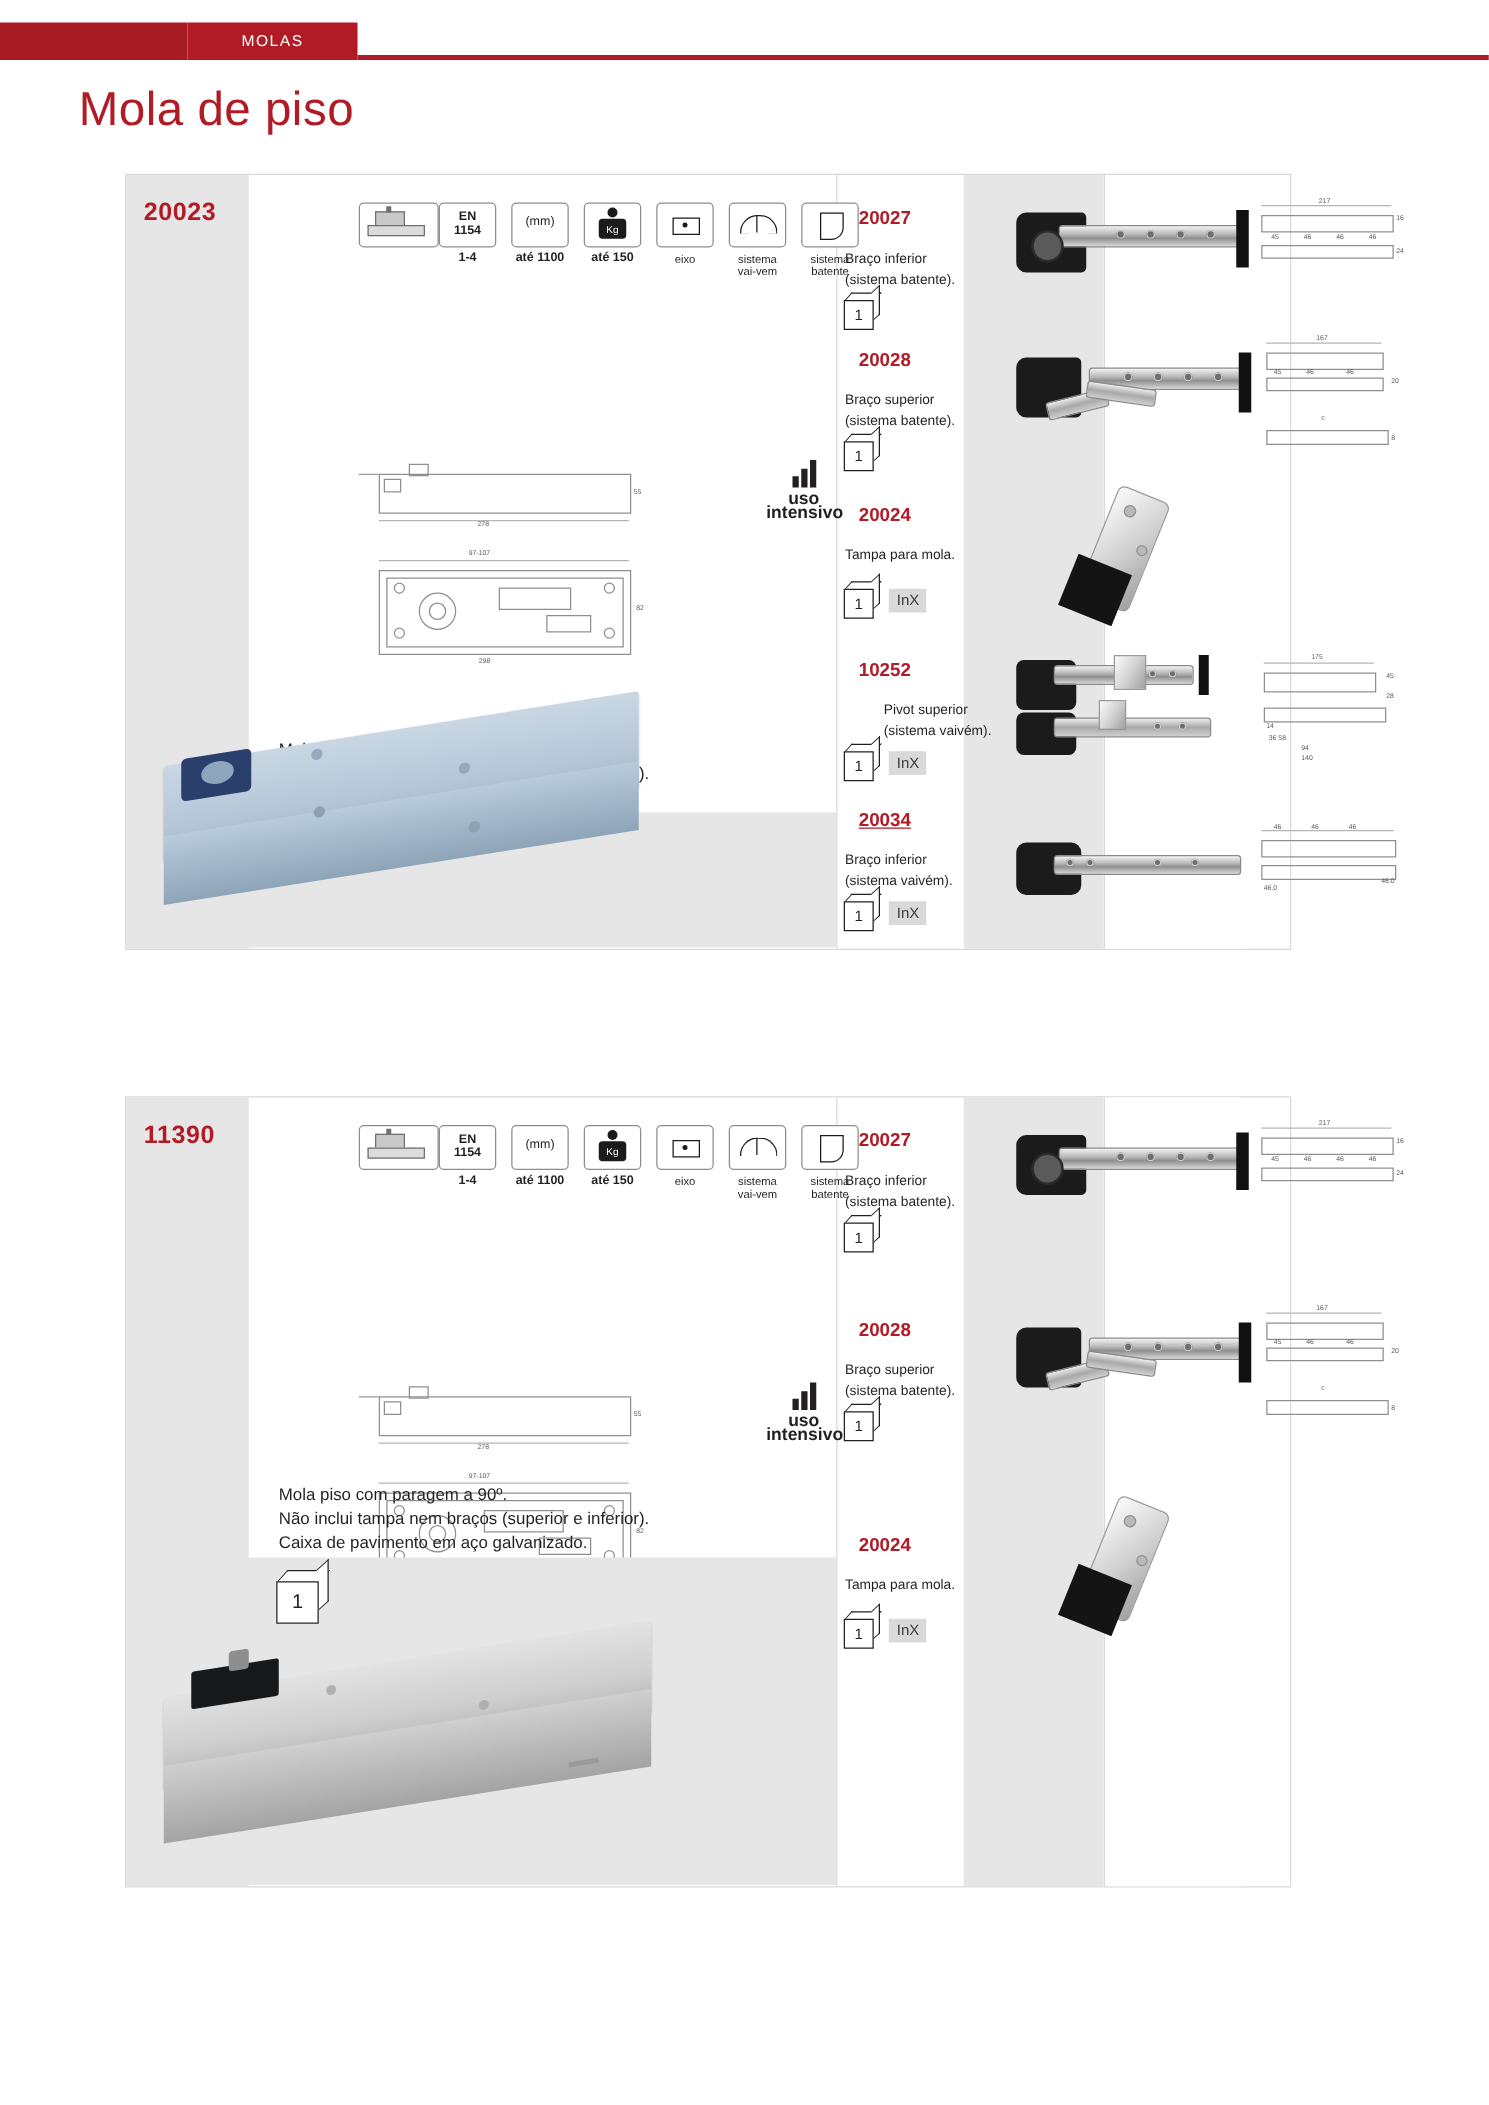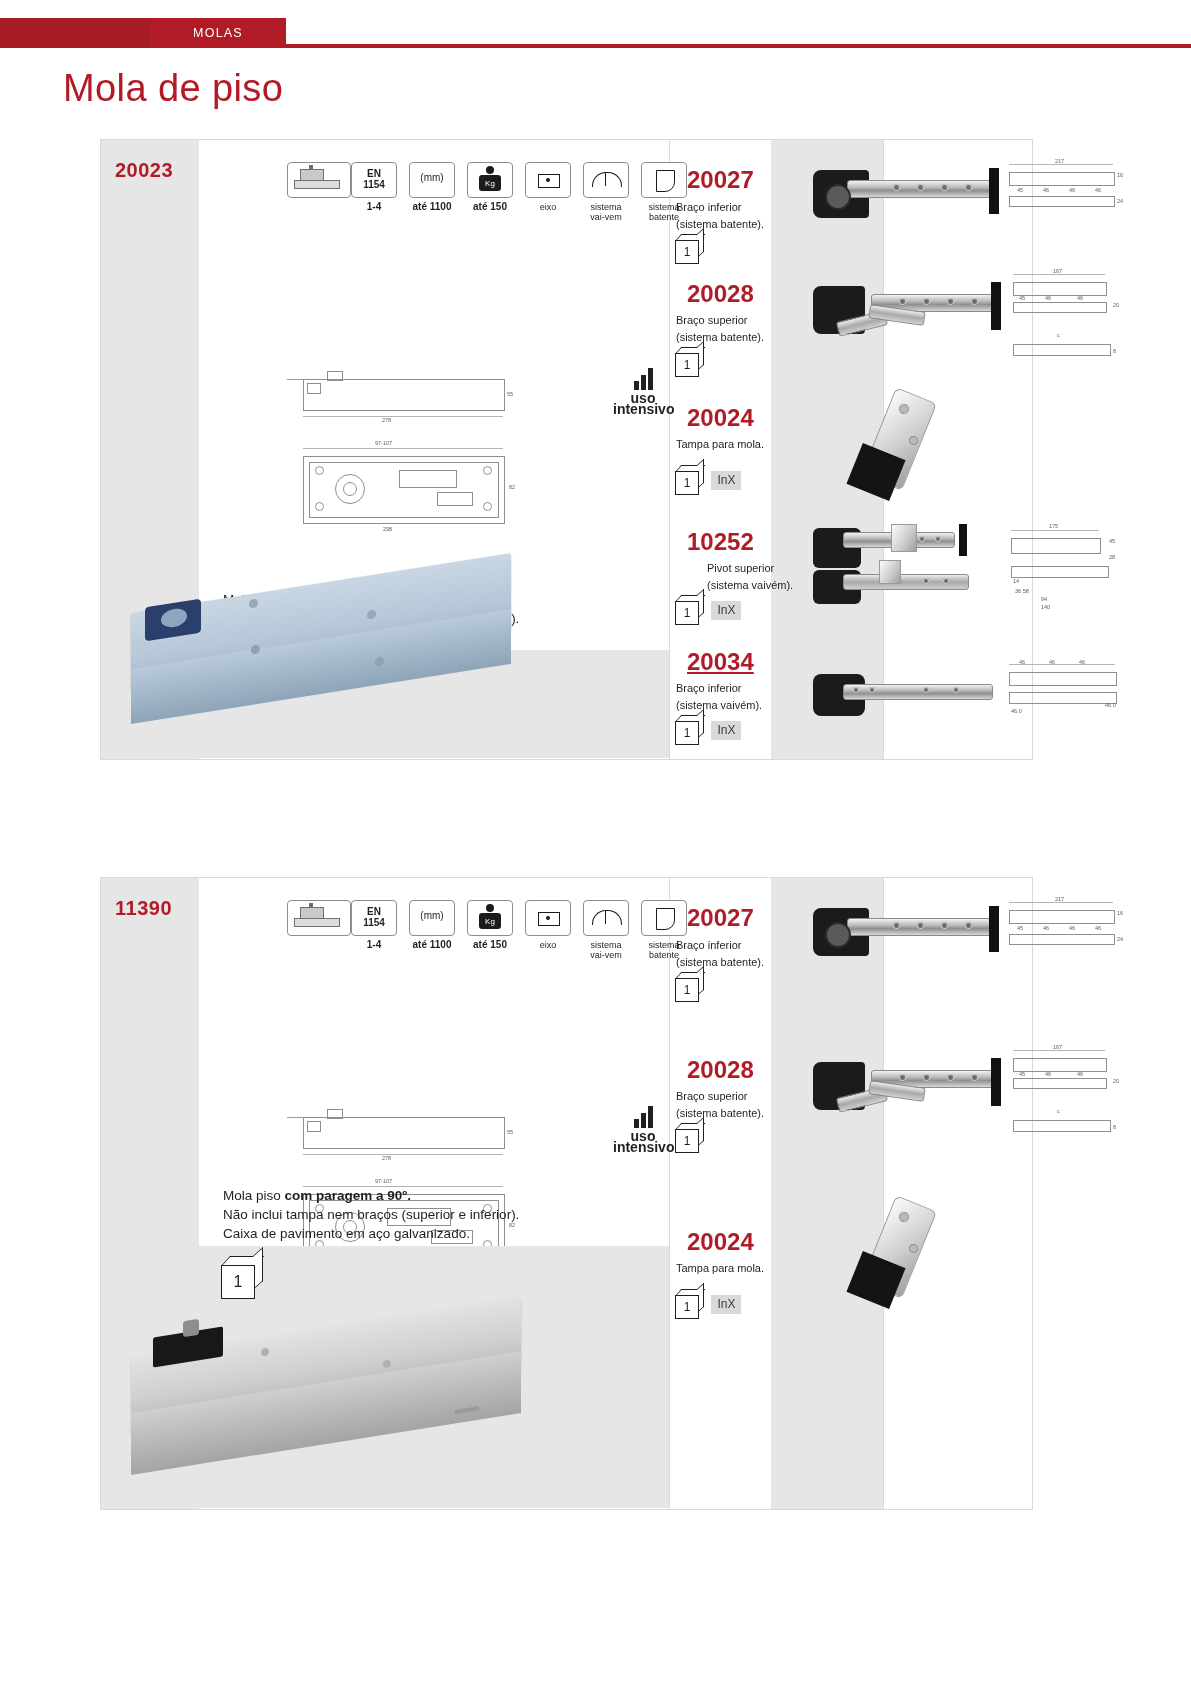--- a/index.html
+++ b/index.html
@@ -56,24 +56,24 @@
   .boxicon.big{width:40px;height:44px;}
   .boxicon.big .face{top:9px;width:32px;height:32px;font-size:16px;}
   .boxicon.big .top{width:32px;height:9px;}
   .boxicon.big .side{left:32px;width:9px;height:32px;}
 
   .inx{display:inline-block;vertical-align:middle;margin-left:4px;background:#d9d9d9;color:#3b3b3b;
     font-size:12px;padding:3px 6px 4px;line-height:12px;}
 
   
   .desc{position:absolute;font-size:13.5px;line-height:19px;}
-  .desc b{font-weight:700;}
-
-  
-  .item-code{position:absolute;font-size:24px;color:#b11b26;font-weight:700;}
+  .desc b{font-weight:400;}
+
+  
+  .item-code{position:absolute;font-size:15px;color:#b11b26;font-weight:700;}
   .item-text{position:absolute;font-size:11px;line-height:17px;}
 
   
   .photo{position:absolute;}
 
   
   .tech{position:absolute;}
   .tech .ln{position:absolute;background:#9a9a9a;}
   .tech .lnl{position:absolute;background:#b5b5b5;}
   .tech .txt{position:absolute;font-size:5.5px;color:#5d5d5d;font-family:"Liberation Sans",sans-serif;}

